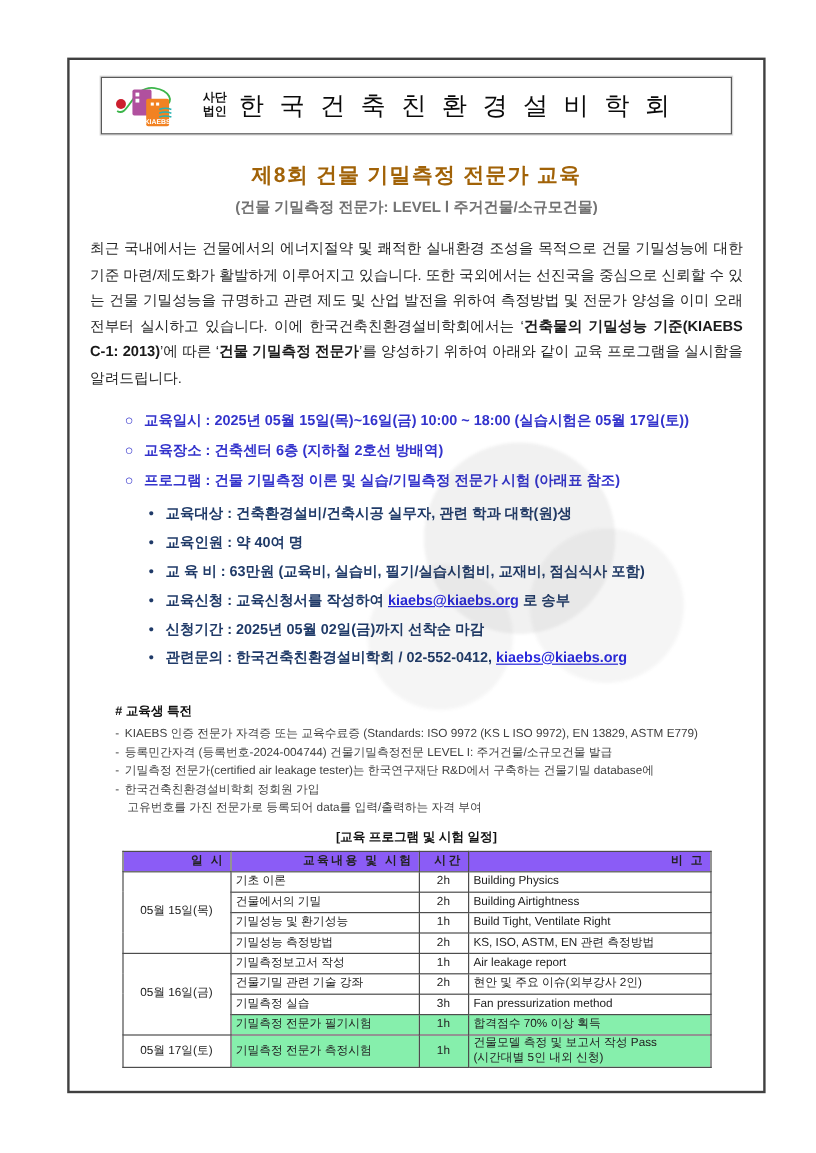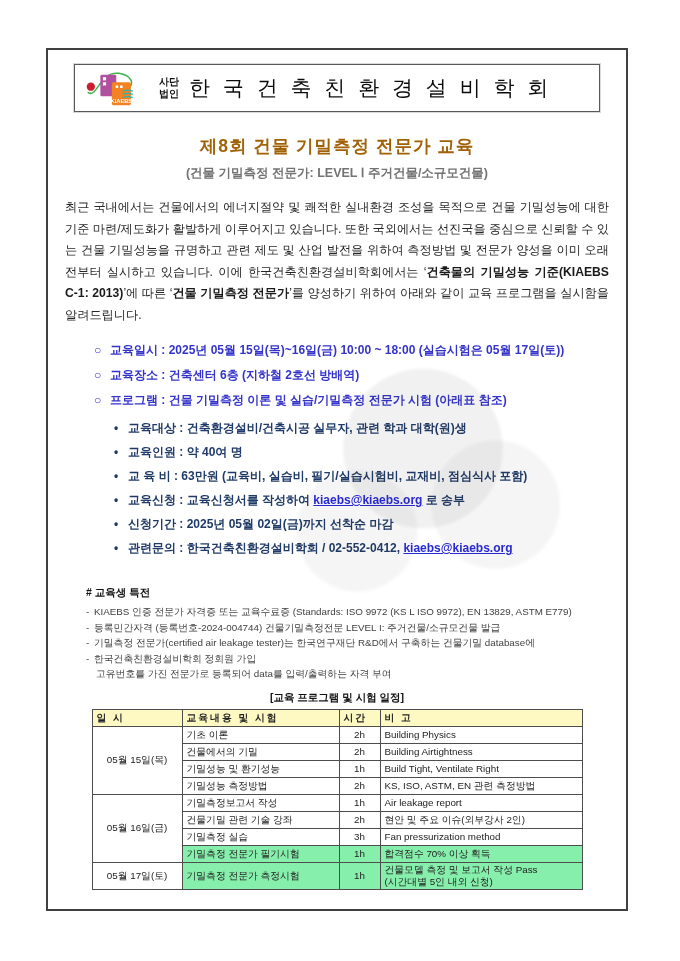--- a/index.html
+++ b/index.html
@@ -2,21 +2,21 @@
 <html><head>
 <meta charset="utf-8">
 <style>
   html,body{margin:0;padding:0;}
   body{
     width:680px;height:961px;background:#ffffff;position:relative;
     font-family:"Liberation Sans", sans-serif;color:#222;
     -webkit-font-smoothing:antialiased;
   }
   .page-frame{
-    position:absolute;left:46px;top:48px;width:578px;height:859px;
+    position:absolute;left:56px;top:48px;width:578px;height:859px;
     border:2px solid #404040;background:#fff;overflow:hidden;
   }
   
   .watermark{
     position:absolute;left:210px;top:250px;width:330px;height:330px;border-radius:50%;
     background:radial-gradient(circle at 50% 45%, rgba(60,60,60,0.07) 0 32%, rgba(0,0,0,0) 33%),
                radial-gradient(circle at 30% 70%, rgba(60,60,60,0.05) 0 18%, rgba(0,0,0,0) 19%),
                radial-gradient(circle at 72% 62%, rgba(60,60,60,0.05) 0 20%, rgba(0,0,0,0) 21%);
     filter:blur(1px);pointer-events:none;
   }
@@ -46,21 +46,21 @@
   .benefit-dash{display:inline-block;width:8px;}
   .table-caption{margin-top:9px;text-align:center;font-size:10.5px;font-weight:bold;color:#111;}
   table.schedule{
     width:490px;margin:4px auto 0;border-collapse:collapse;font-size:9.8px;color:#222;
     table-layout:fixed;
   }
   table.schedule th, table.schedule td{
     border:1px solid #4d4d4d;padding:1.5px 4px;line-height:11.5px;height:13px;
     overflow:hidden;white-space:nowrap;
   }
-  table.schedule th{background:#fef9c3;font-weight:bold;text-align:left;letter-spacing:2px;}
+  table.schedule th{background:#8b5cf6;font-weight:bold;text-align:right;letter-spacing:2px;}
   td.c-date{text-align:center;}
   td.c-hours{text-align:center;}
   td.c-content, td.c-remark{text-align:left;padding-left:6px;}
   td.hl{background:#86efac;}
   td.tall{white-space:normal;line-height:13px;}
   .footer{
     margin-top:14px;display:flex;align-items:center;justify-content:center;gap:12px;
   }
   .logo-svg{display:block;}
 </style>

